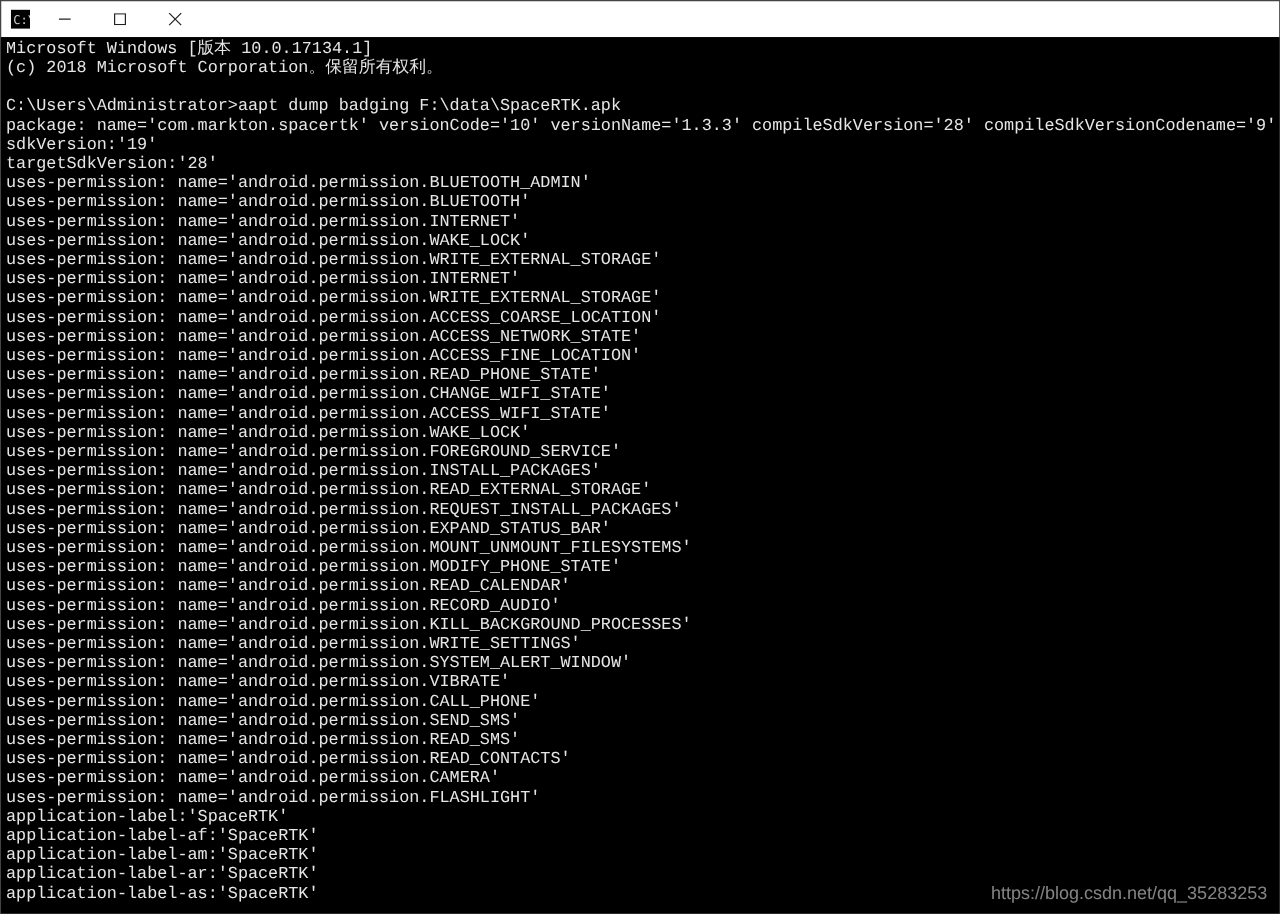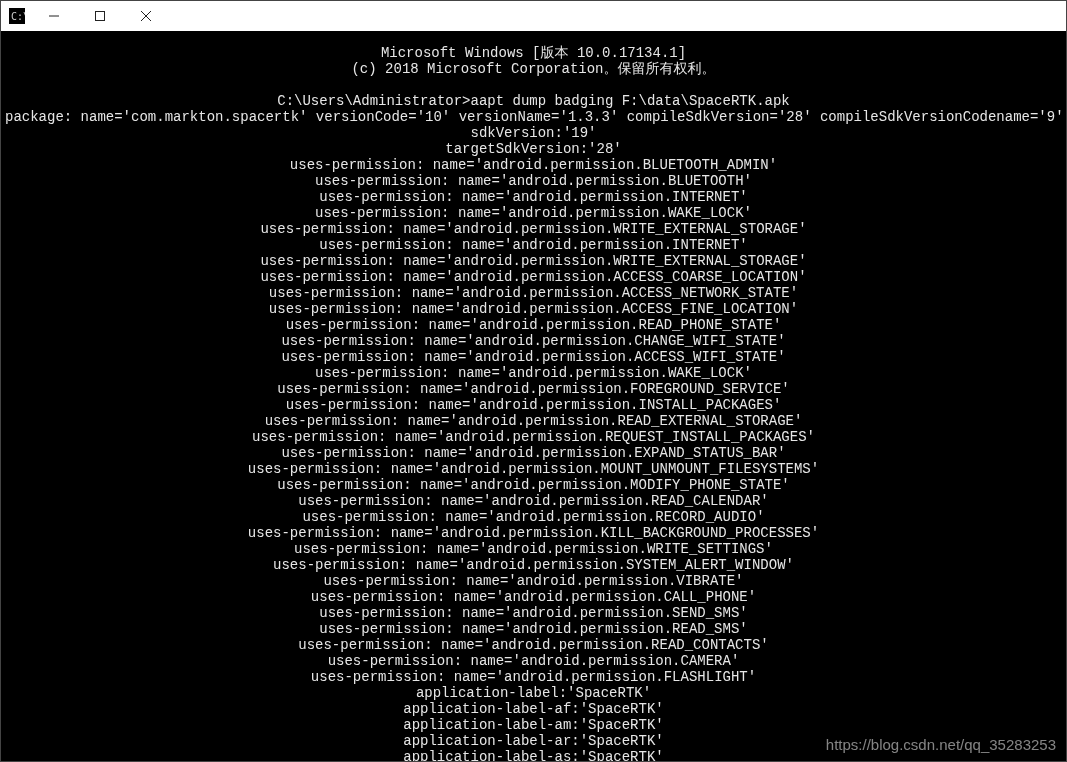--- a/index.html
+++ b/index.html
@@ -59,26 +59,25 @@
   .titlebar .ctrl svg { width: 10px; height: 10px; }
   .titlebar .ctrl.close svg { width: 12px; height: 12px; }
 
   .terminal {
     flex: 1;
     background: #000;
     color: #e6e6e6;
     font-family: "NSimSun", "SimSun", "Consolas", "Courier New", monospace;
     font-size: 14px;
     line-height: 16px;
-    padding: 14px 4px 0 4px;
+    padding: 2px 4px 0 4px;
     white-space: pre;
     overflow: hidden;
     position: relative;
     letter-spacing: 0px;
-    text-align: center;
   }
   .watermark {
     position: absolute;
     right: 10px;
     bottom: 8px;
     color: rgba(220,220,220,0.6);
     font-family: "Segoe UI", Arial, sans-serif;
     font-size: 15px;
     margin-top: 30px;
   }

